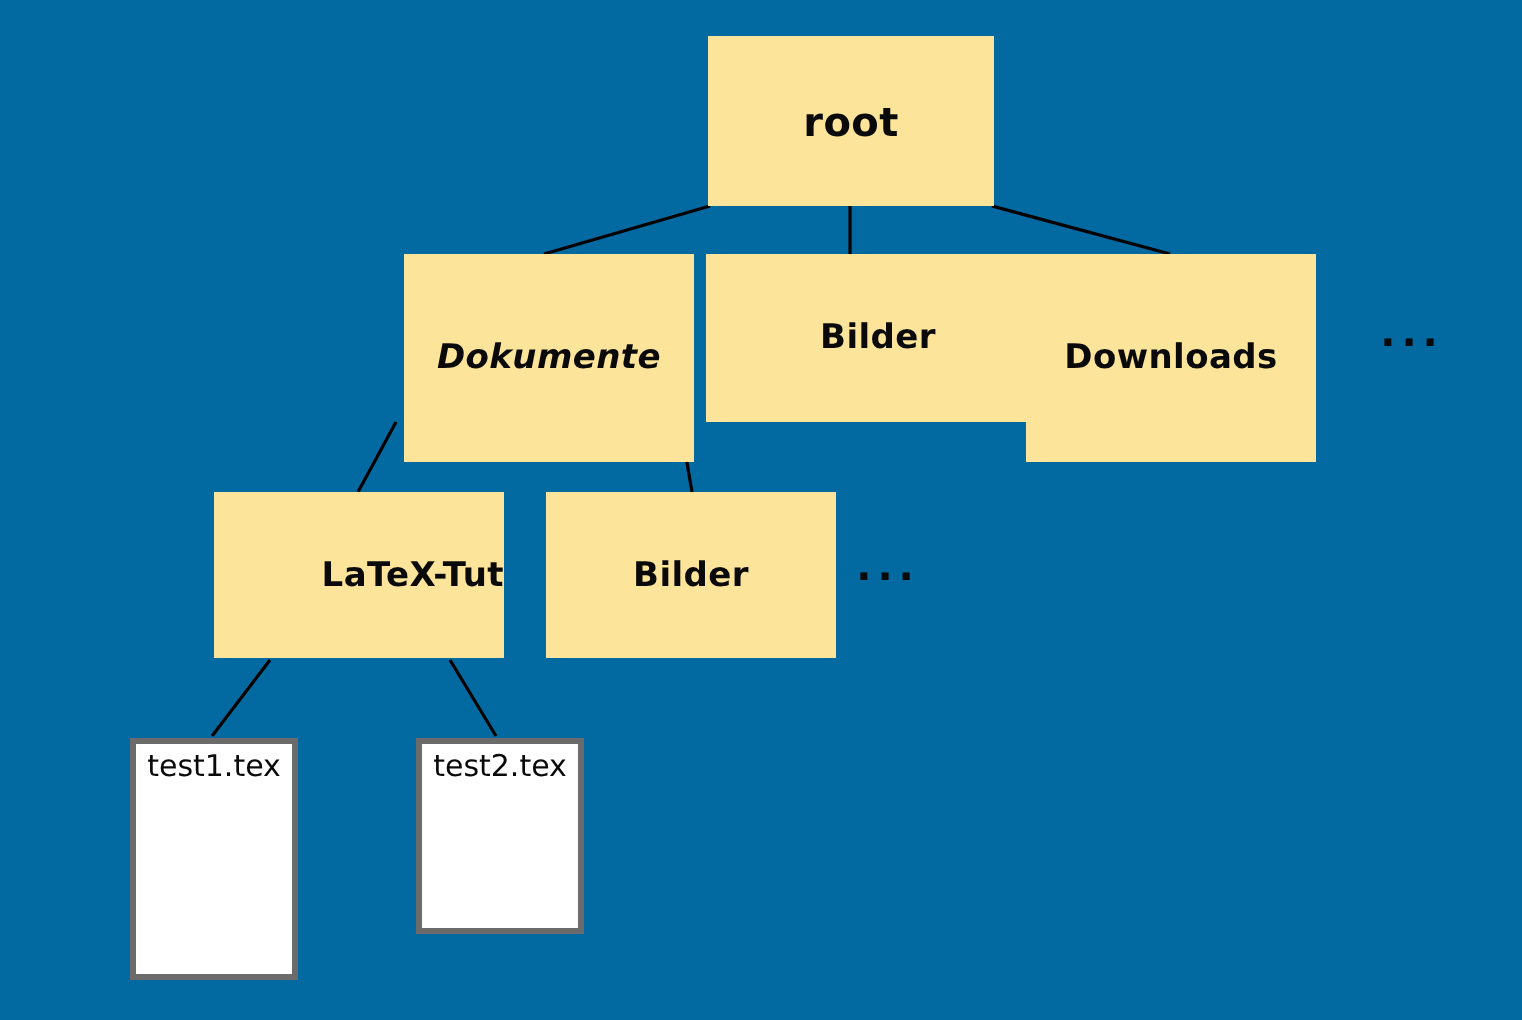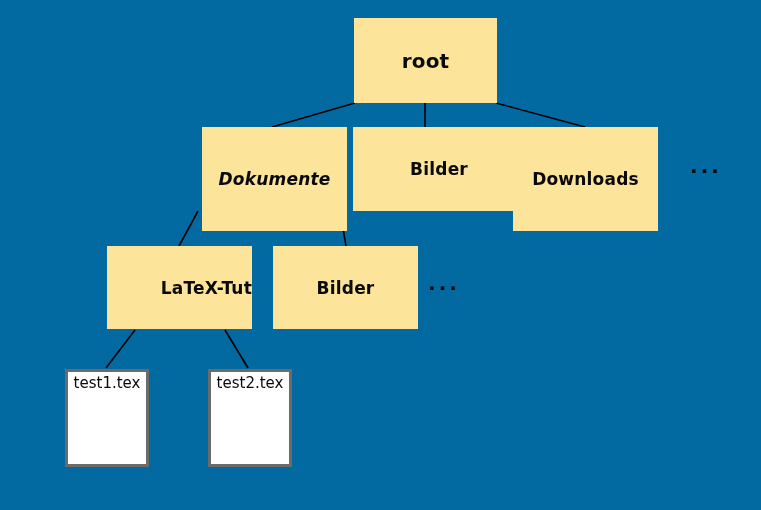--- a/index.html
+++ b/index.html
@@ -96,21 +96,21 @@
   <div class="node folder" style="left:107px; top:246px; width:145px; height:83px;justify-content:flex-end;">
     <span>LaTeX-Tut</span>
   </div>
 
   <div class="node folder" style="left:273px; top:246px; width:145px; height:83px;">
     <span>Bilder</span>
   </div>
 
   <div class="ellipsis" style="left:424px; top:273px; width:40px; text-align:center;">...</div>
 
-  <div class="node file" style="left:65px; top:369px; width:84px; height:98px;">
+  <div class="node file" style="left:65px; top:369px; width:84px; height:121px;">
     <span>test1.tex</span>
   </div>
 
   <div class="node file" style="left:208px; top:369px; width:84px; height:98px;">
     <span>test2.tex</span>
   </div>
 
 </div>
 
 </body></html>

